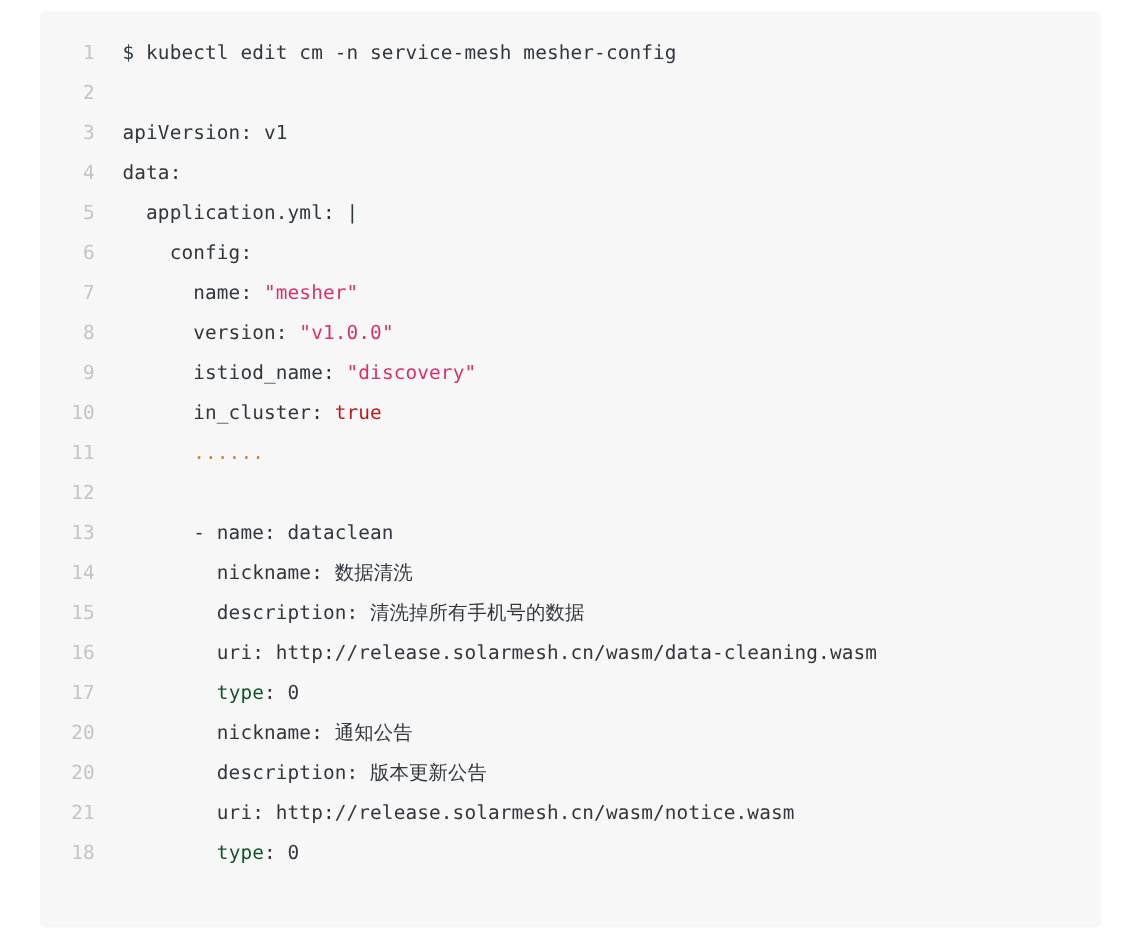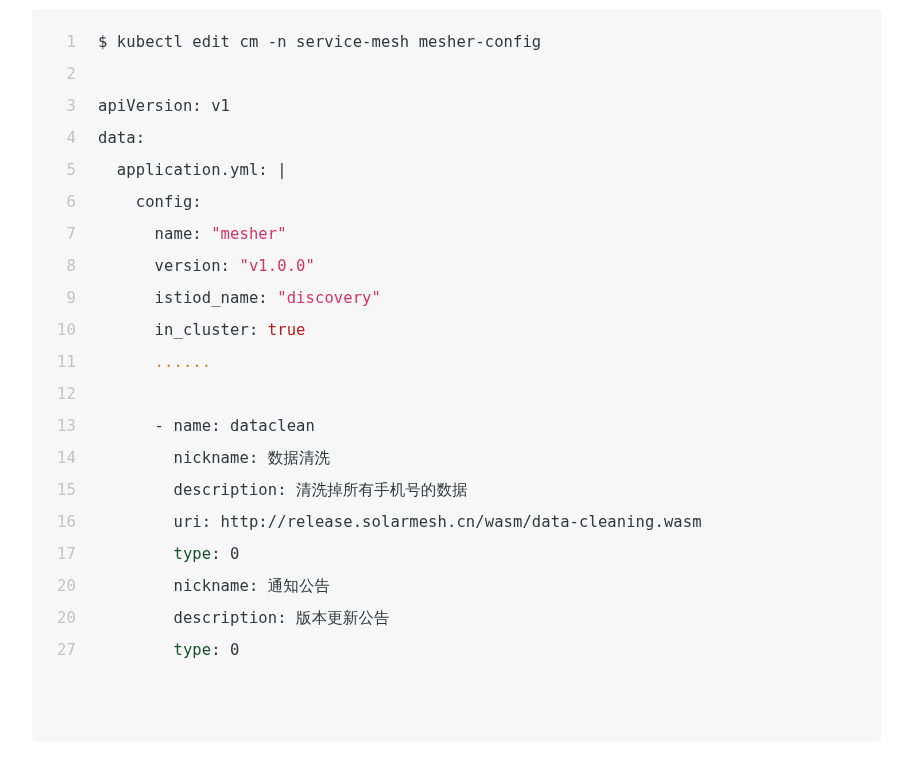--- a/index.html
+++ b/index.html
@@ -81,15 +81,16 @@
       <div class="code-line"><span class="ln">10</span><span class="code-text"><span class="tok-plain">      in_cluster: </span><span class="tok-bool">true</span></span></div>
       <div class="code-line"><span class="ln">11</span><span class="code-text"><span class="tok-plain">      </span><span class="tok-dots">......</span></span></div>
       <div class="code-line"><span class="ln">12</span></div>
       <div class="code-line"><span class="ln">13</span><span class="code-text"><span class="tok-plain">      - name: dataclean</span></span></div>
       <div class="code-line"><span class="ln">14</span><span class="code-text"><span class="tok-plain">        nickname: 数据清洗</span></span></div>
       <div class="code-line"><span class="ln">15</span><span class="code-text"><span class="tok-plain">        description: 清洗掉所有手机号的数据</span></span></div>
       <div class="code-line"><span class="ln">16</span><span class="code-text"><span class="tok-plain">        uri: http://release.solarmesh.cn/wasm/data-cleaning.wasm</span></span></div>
       <div class="code-line"><span class="ln">17</span><span class="code-text"><span class="tok-plain">        </span><span class="tok-key-h">type</span><span class="tok-plain">: 0</span></span></div>
       <div class="code-line"><span class="ln">20</span><span class="code-text"><span class="tok-plain">        nickname: 通知公告</span></span></div>
       <div class="code-line"><span class="ln">20</span><span class="code-text"><span class="tok-plain">        description: 版本更新公告</span></span></div>
-      <div class="code-line"><span class="ln">27</span><span class="code-text"><span class="tok-plain">        </span><span class="tok-key-h">type</span><span class="tok-plain">: 0</span></span></div>
+      <div class="code-line"><span class="ln">21</span><span class="code-text"><span class="tok-plain">        uri: http://release.solarmesh.cn/wasm/notice.wasm</span></span></div>
+      <div class="code-line"><span class="ln">18</span><span class="code-text"><span class="tok-plain">        </span><span class="tok-key-h">type</span><span class="tok-plain">: 0</span></span></div>
     </div>
 </div>
 
 </body></html>

